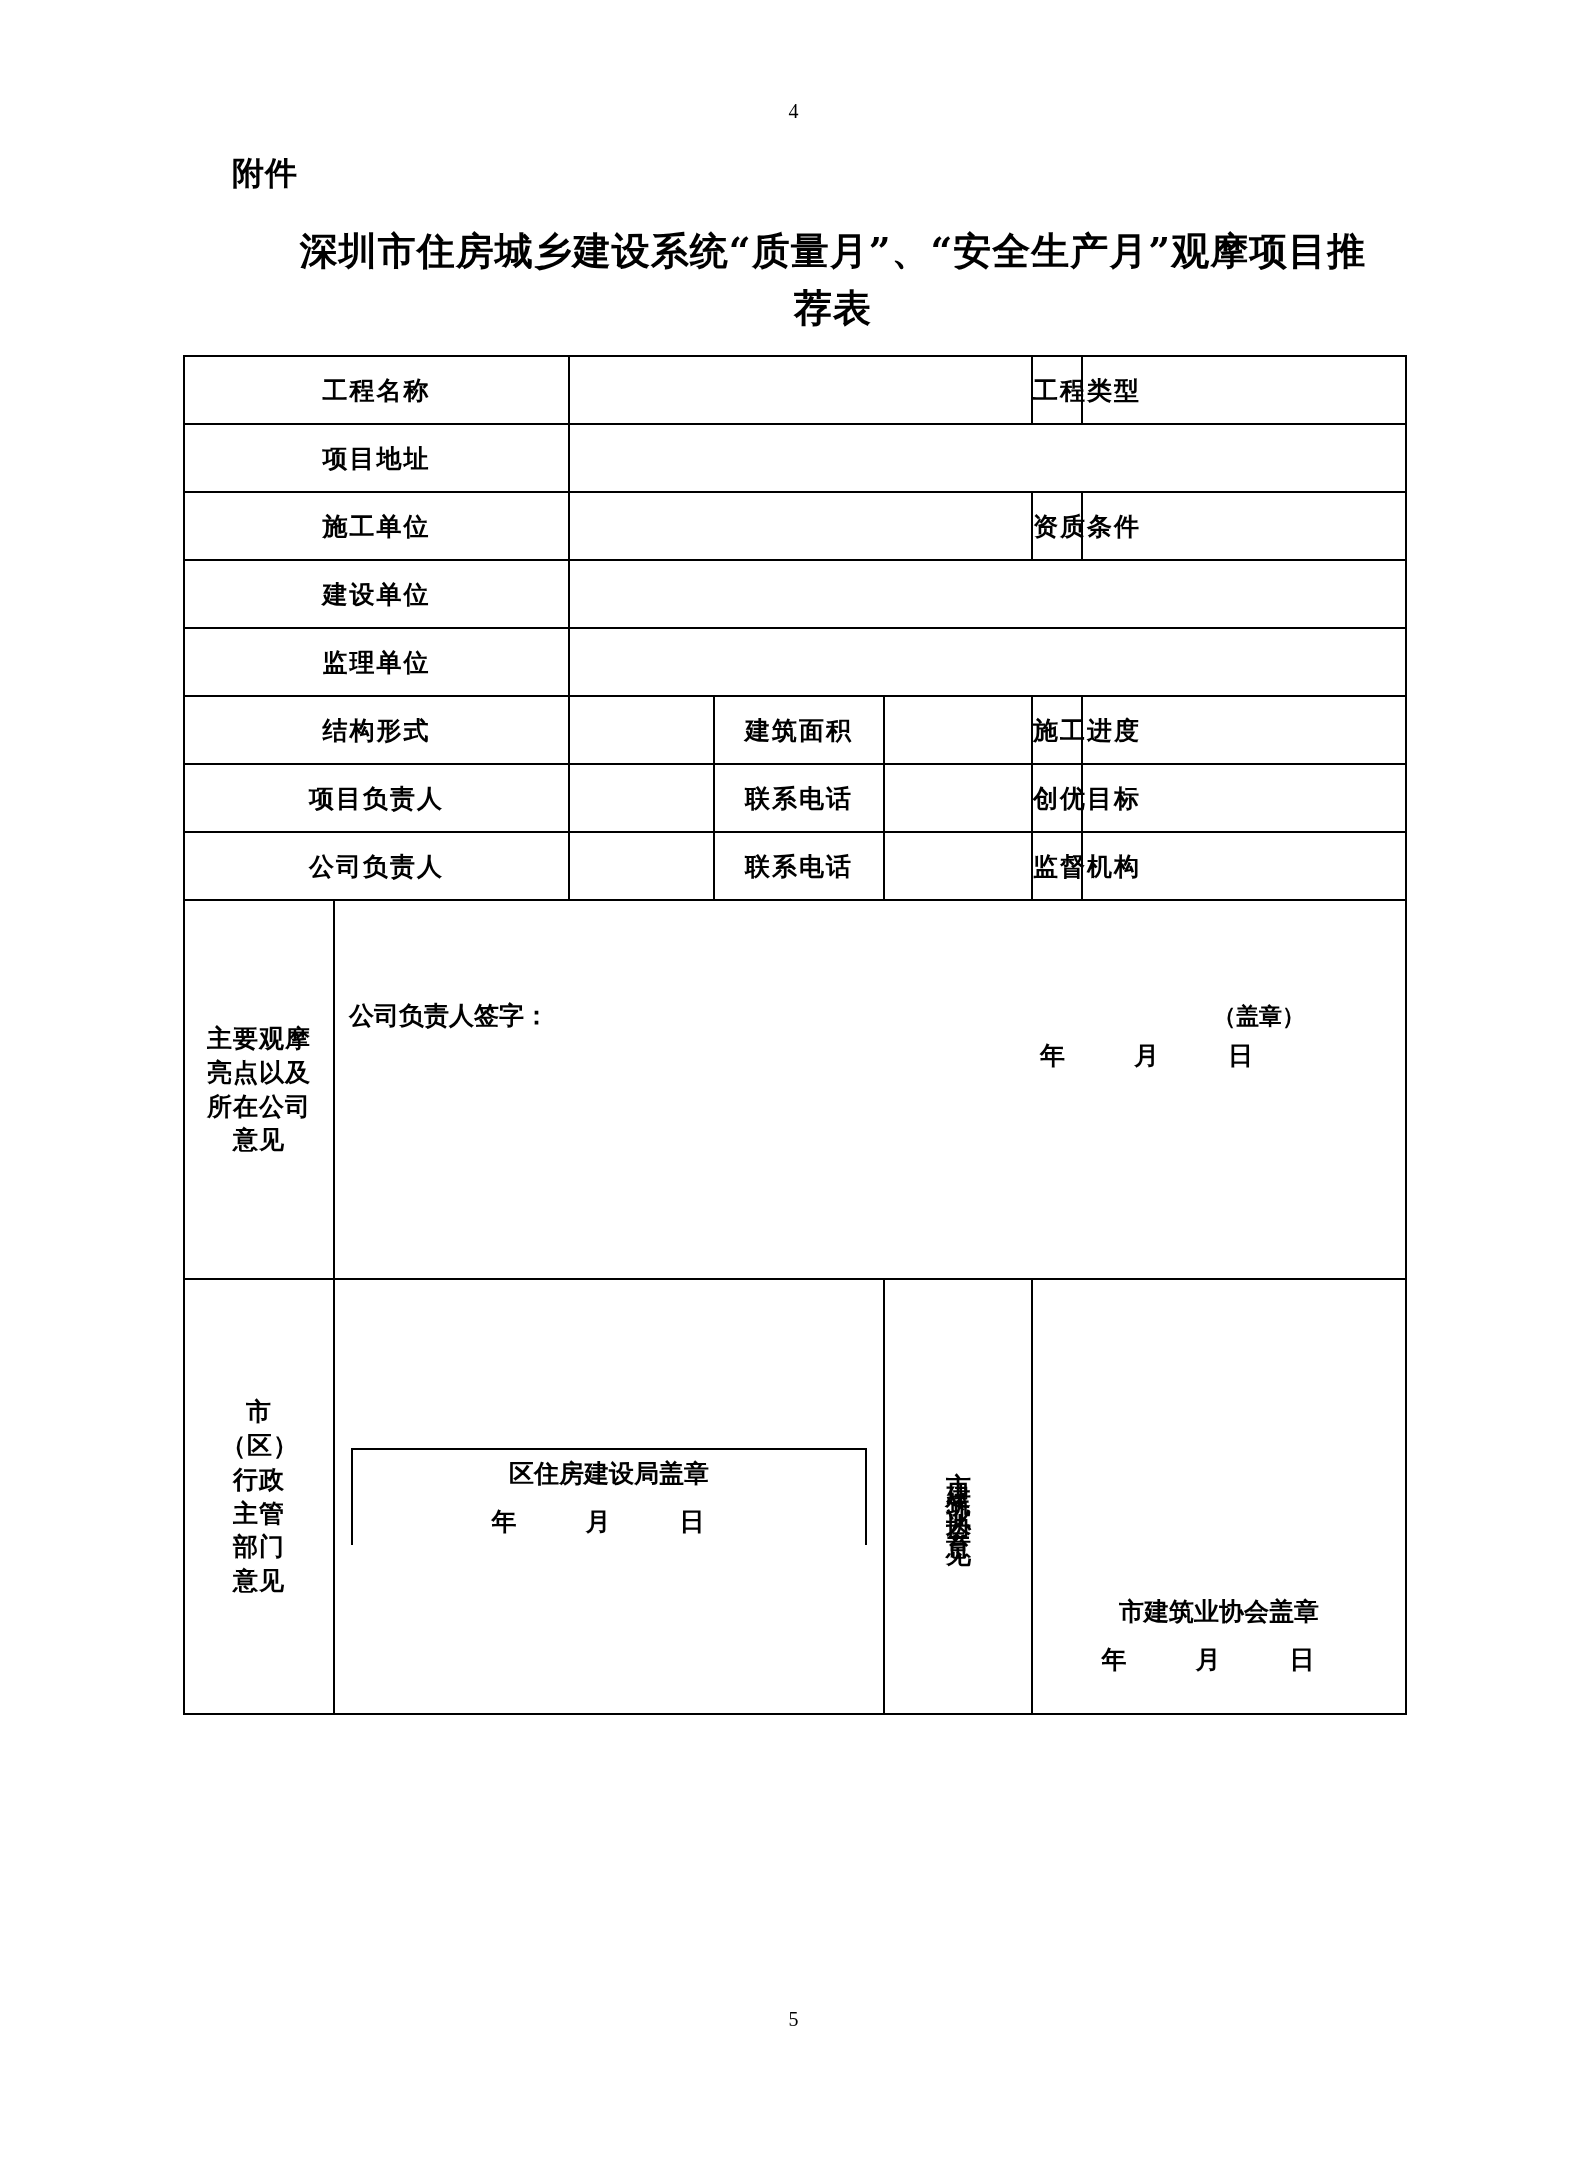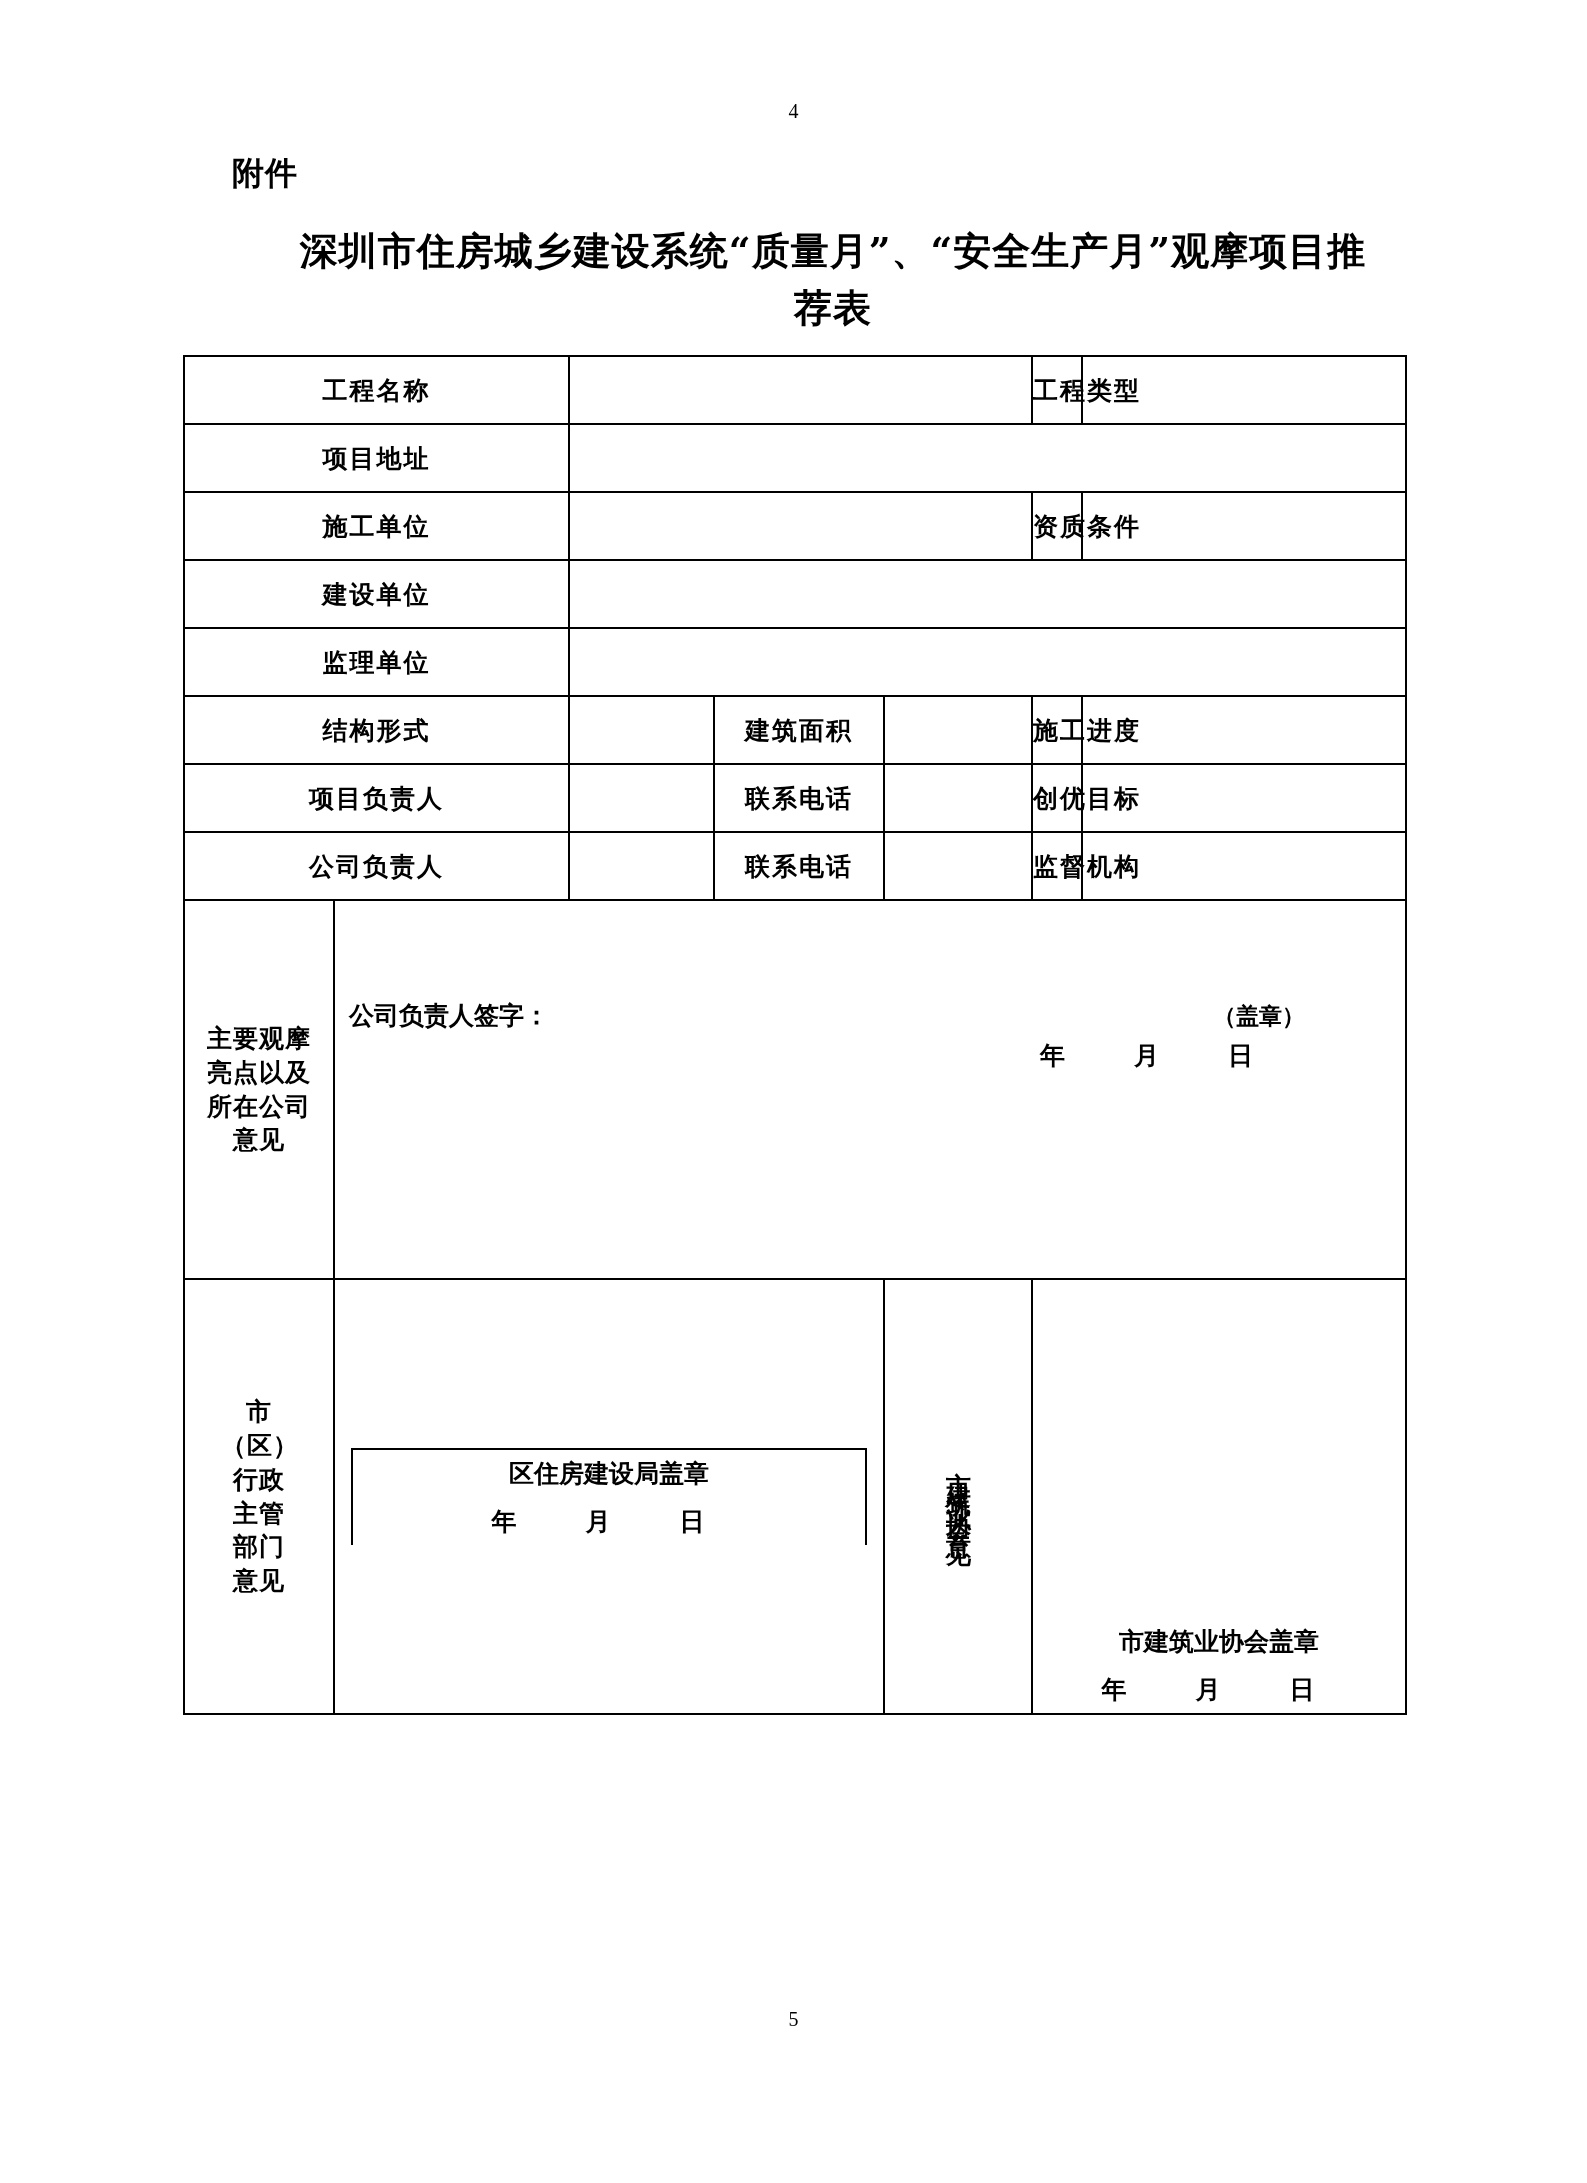--- a/index.html
+++ b/index.html
@@ -256,21 +256,21 @@
                 <span class="date-inline">年　月　日</span>
               </div>
             </td>
           </tr>
         </tbody>
             </table>
       </td>
       <td class="vcell" style="padding:0;">
         <span class="vtext-rot">市建筑业协会意见</span>
       </td>
-      <td colspan="2" style="vertical-align:bottom;">
+      <td colspan="2" style="vertical-align:bottom;padding-bottom:30px;">
         <div class="centered-block">市建筑业协会盖章</div>
         <div class="centered-block">
           <span class="date-inline">年　月　日</span>
         </div>
       </td>
     </tr>
   </tbody>
     </table>
 
   <div class="page-number-bottom">5</div>

